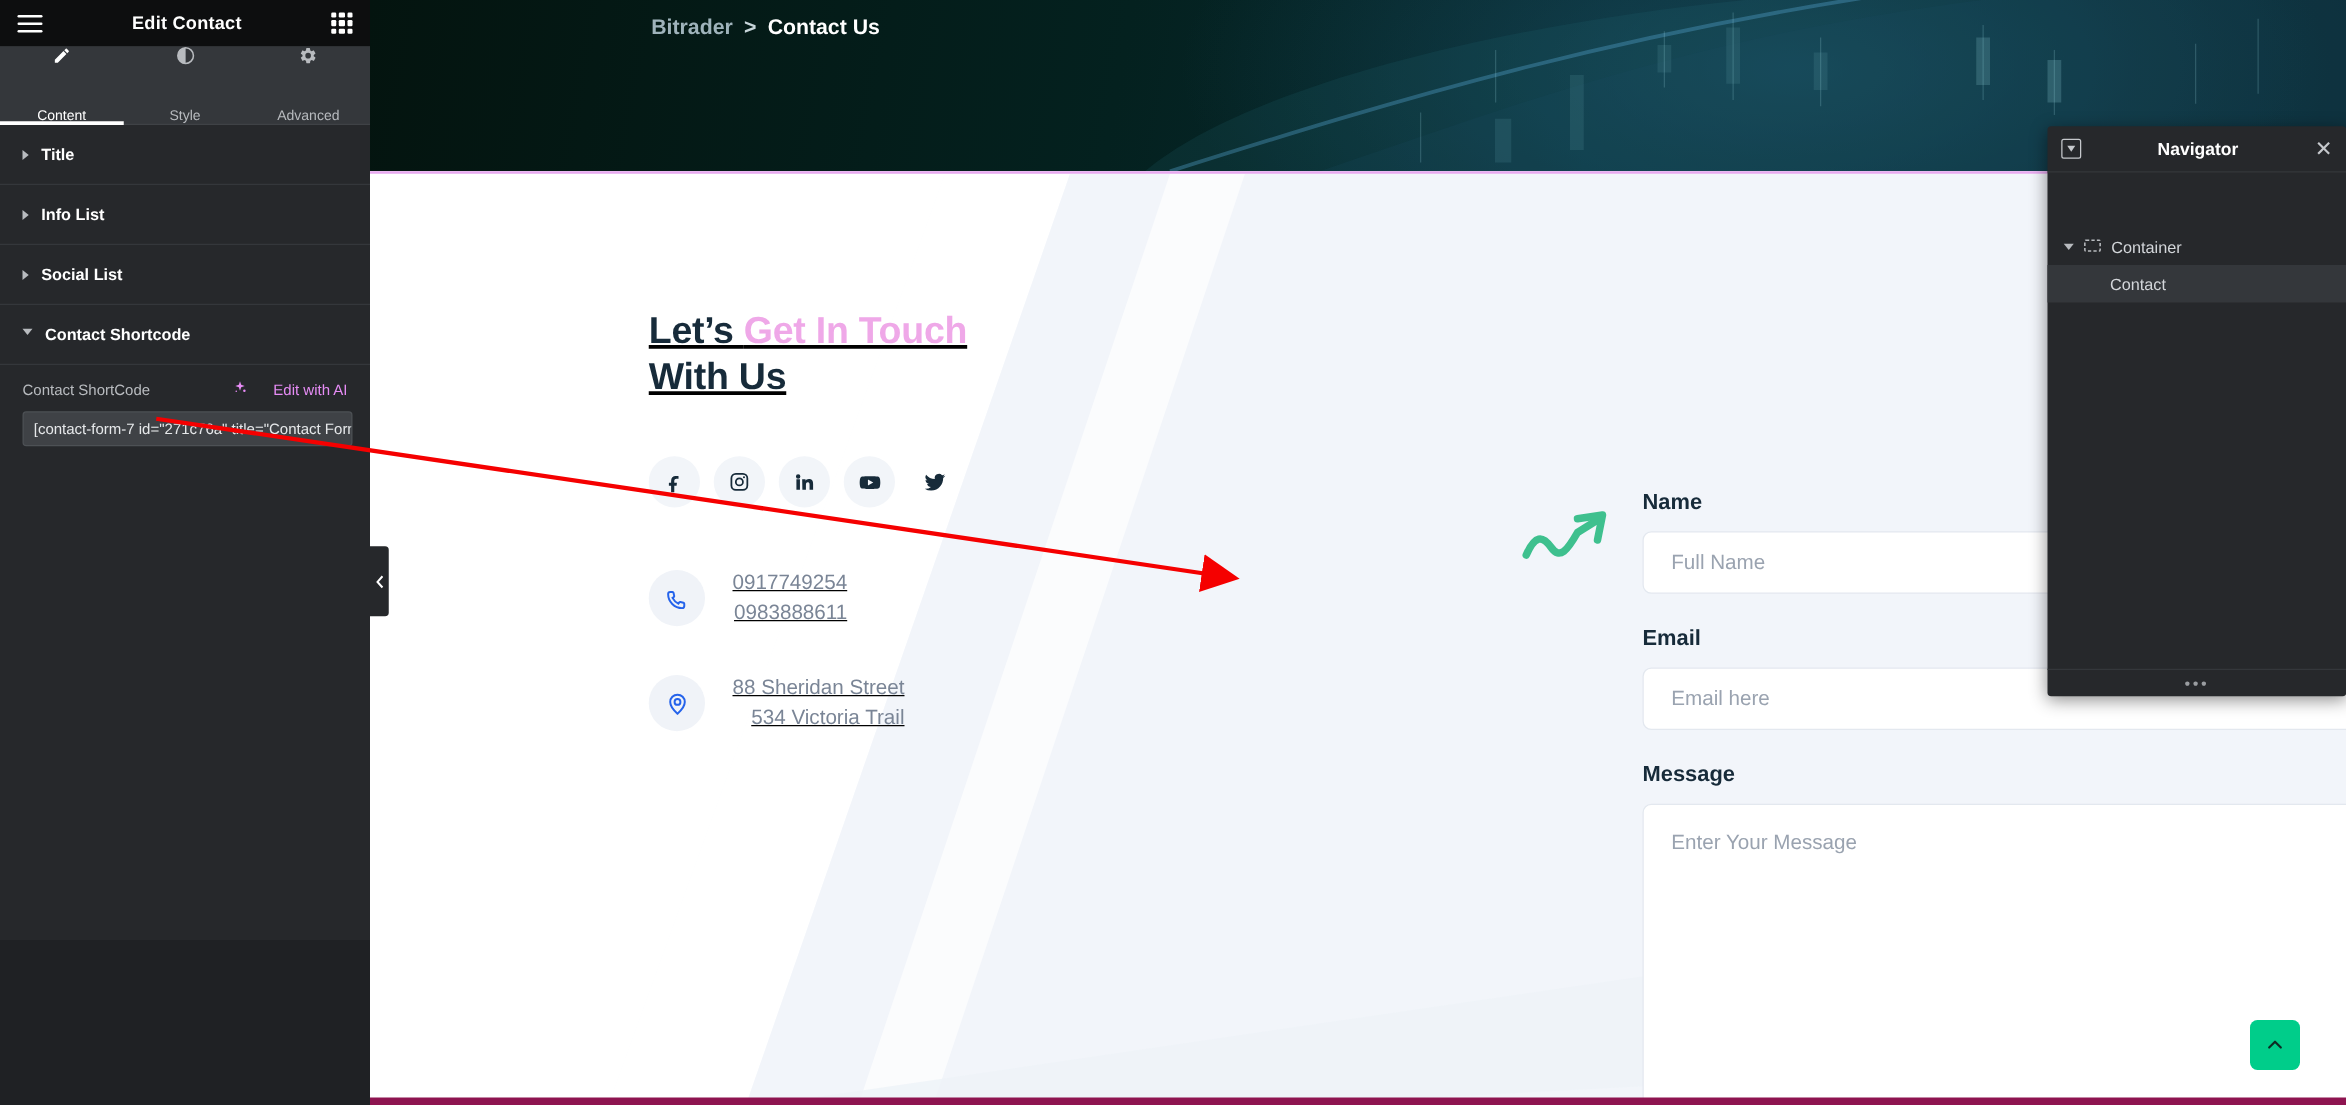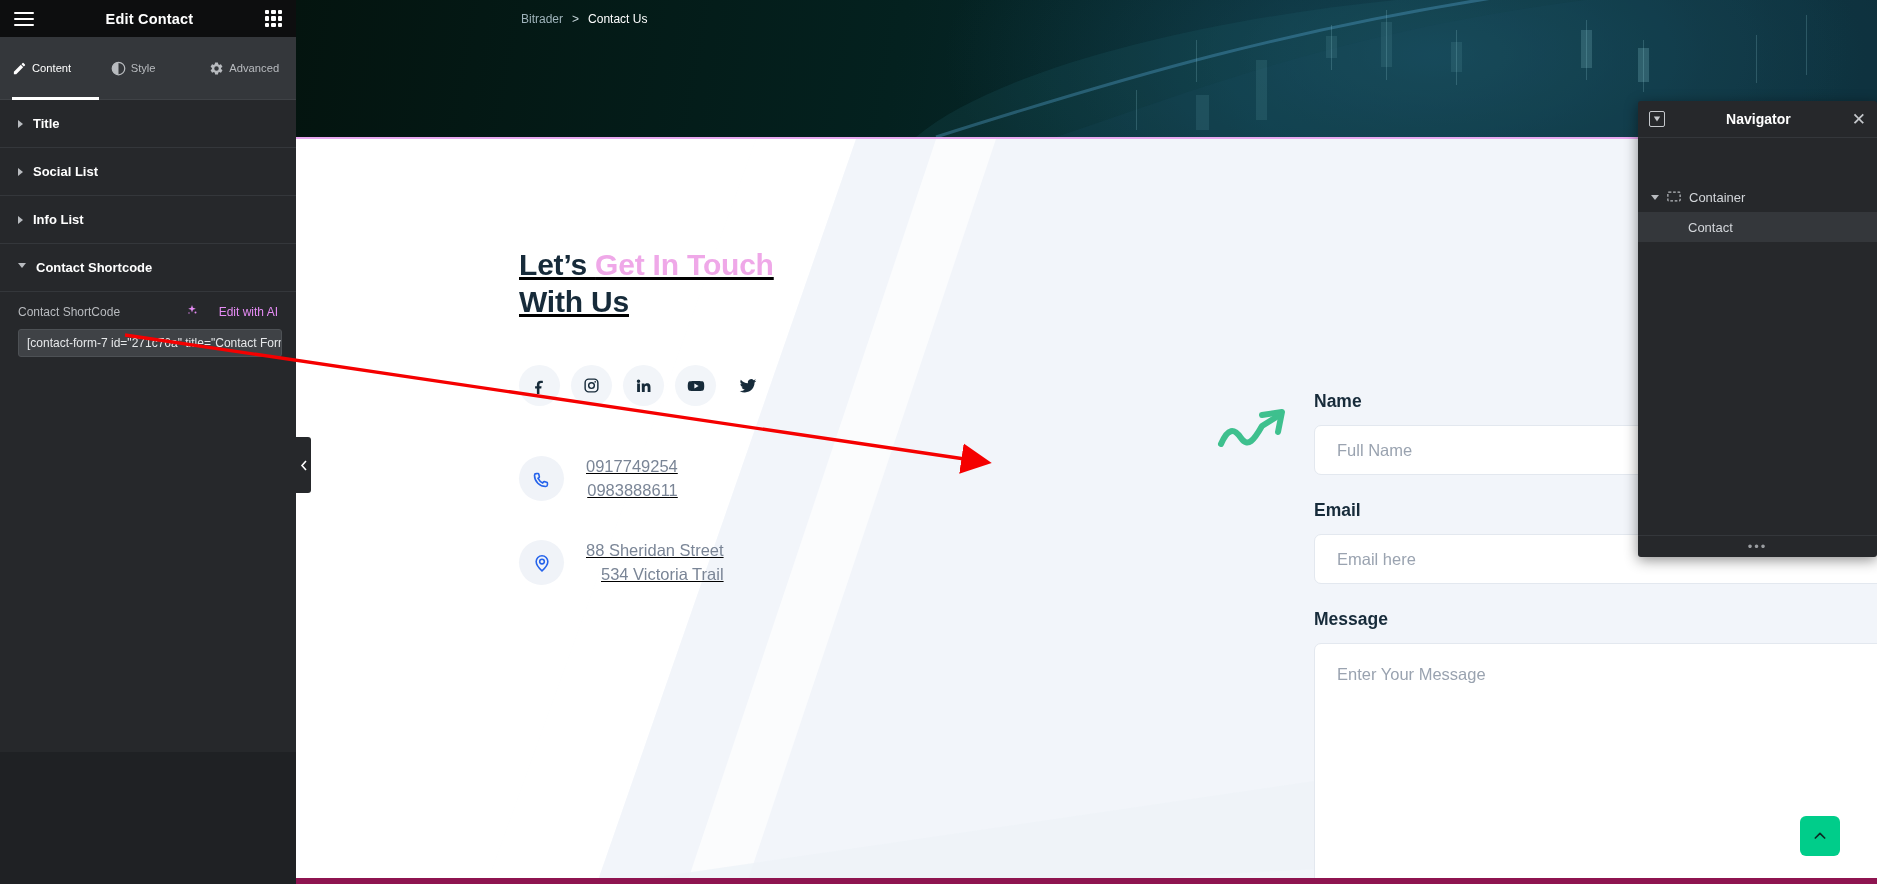--- a/index.html
+++ b/index.html
@@ -26,22 +26,22 @@
   #panel-title { color: #fff; font-size: 14.5px; font-weight: bold; letter-spacing: .2px; }
   .hamburger { width: 20px; height: 14px; display:flex; flex-direction:column; justify-content:space-between; cursor:pointer;}
   .hamburger i { display:block; height:2px; background:#fff; border-radius:1px;}
   .grid-icon { width: 17px; height: 17px; display:grid; grid-template-columns:repeat(3,1fr); grid-template-rows:repeat(3,1fr); gap:2px; cursor:pointer;}
   .grid-icon i { background:#fff; border-radius:1px; display:block;}
 
   #tabs {
     height: 63px; background: #34373b;
     display: flex; border-bottom: 1px solid #3f4246;
   }
-  .tab { flex:1; display:flex; flex-direction:row; align-items:center; justify-content:flex-start;
-         gap:5px; cursor:pointer; position:relative; color:#b8bbbf; font-size:11.2px;margin-left:12px;}
+  .tab { flex:1; display:flex; flex-direction:column; align-items:center; justify-content:space-between;
+         gap:5px; cursor:pointer; position:relative; color:#b8bbbf; font-size:11.2px;}
   .tab.active { color:#fff; }
   .tab.active::after { content:""; position:absolute; left:0; right:0; bottom:-1px; height:3px; background:#fff;}
   .tab svg { display:block; }
 
   .section {
     border-bottom: 1px solid #34373b;
     padding: 0 18px;
     height: 48px; display:flex; align-items:center; gap:10px;
     cursor:pointer;
   }
@@ -80,21 +80,21 @@
       linear-gradient(100deg, #04140f 0%, #04211f 38%, #082a33 62%, #061c26 100%);
     overflow:hidden;
   }
   .candle { position:absolute; background:rgba(120,190,200,.13); }
   .cw { position:absolute; width:1px; background:rgba(150,210,220,.22); }
   #hero-curve {
     position:absolute; left:0; top:0; width:100%; height:100%;
   }
   #breadcrumb {
     position:absolute; left:225px; top:12px;
-    font-size:12px; display:flex; gap:9px; align-items:center; z-index:3;
+    font-size:17px; display:flex; gap:9px; align-items:center; z-index:3;font-weight:bold;
   }
   #bc-home { color:#9fb3bb; cursor:pointer; }
   #bc-sep { color:#c8d6db; }
   #bc-current { color:#ffffff; }
 
   #page-body {
     position:absolute; left:0; top:137px; width:1581px; height:747px;
     background:#fbfcfe;
     border-top: 2px solid #e8a8f0;
     overflow:hidden;
@@ -229,25 +229,25 @@
         <span>Advanced</span>
       </div>
     </div>
 
     <div class="section">
       <span class="caret"></span>
       <span class="section-label">Title</span>
     </div>
     <div class="section">
       <span class="caret"></span>
-      <span class="section-label">Social List</span>
+      <span class="section-label">Info List</span>
     </div>
     <div class="section">
       <span class="caret"></span>
-      <span class="section-label">Info List</span>
+      <span class="section-label">Social List</span>
     </div>
     <div class="section">
       <span class="caret open"></span>
       <span class="section-label">Contact Shortcode</span>
     </div>
 
     <div id="sc-body">
       <div class="ctl-row">
         <span class="ctl-label">Contact ShortCode</span>
         <span class="ai-link">

